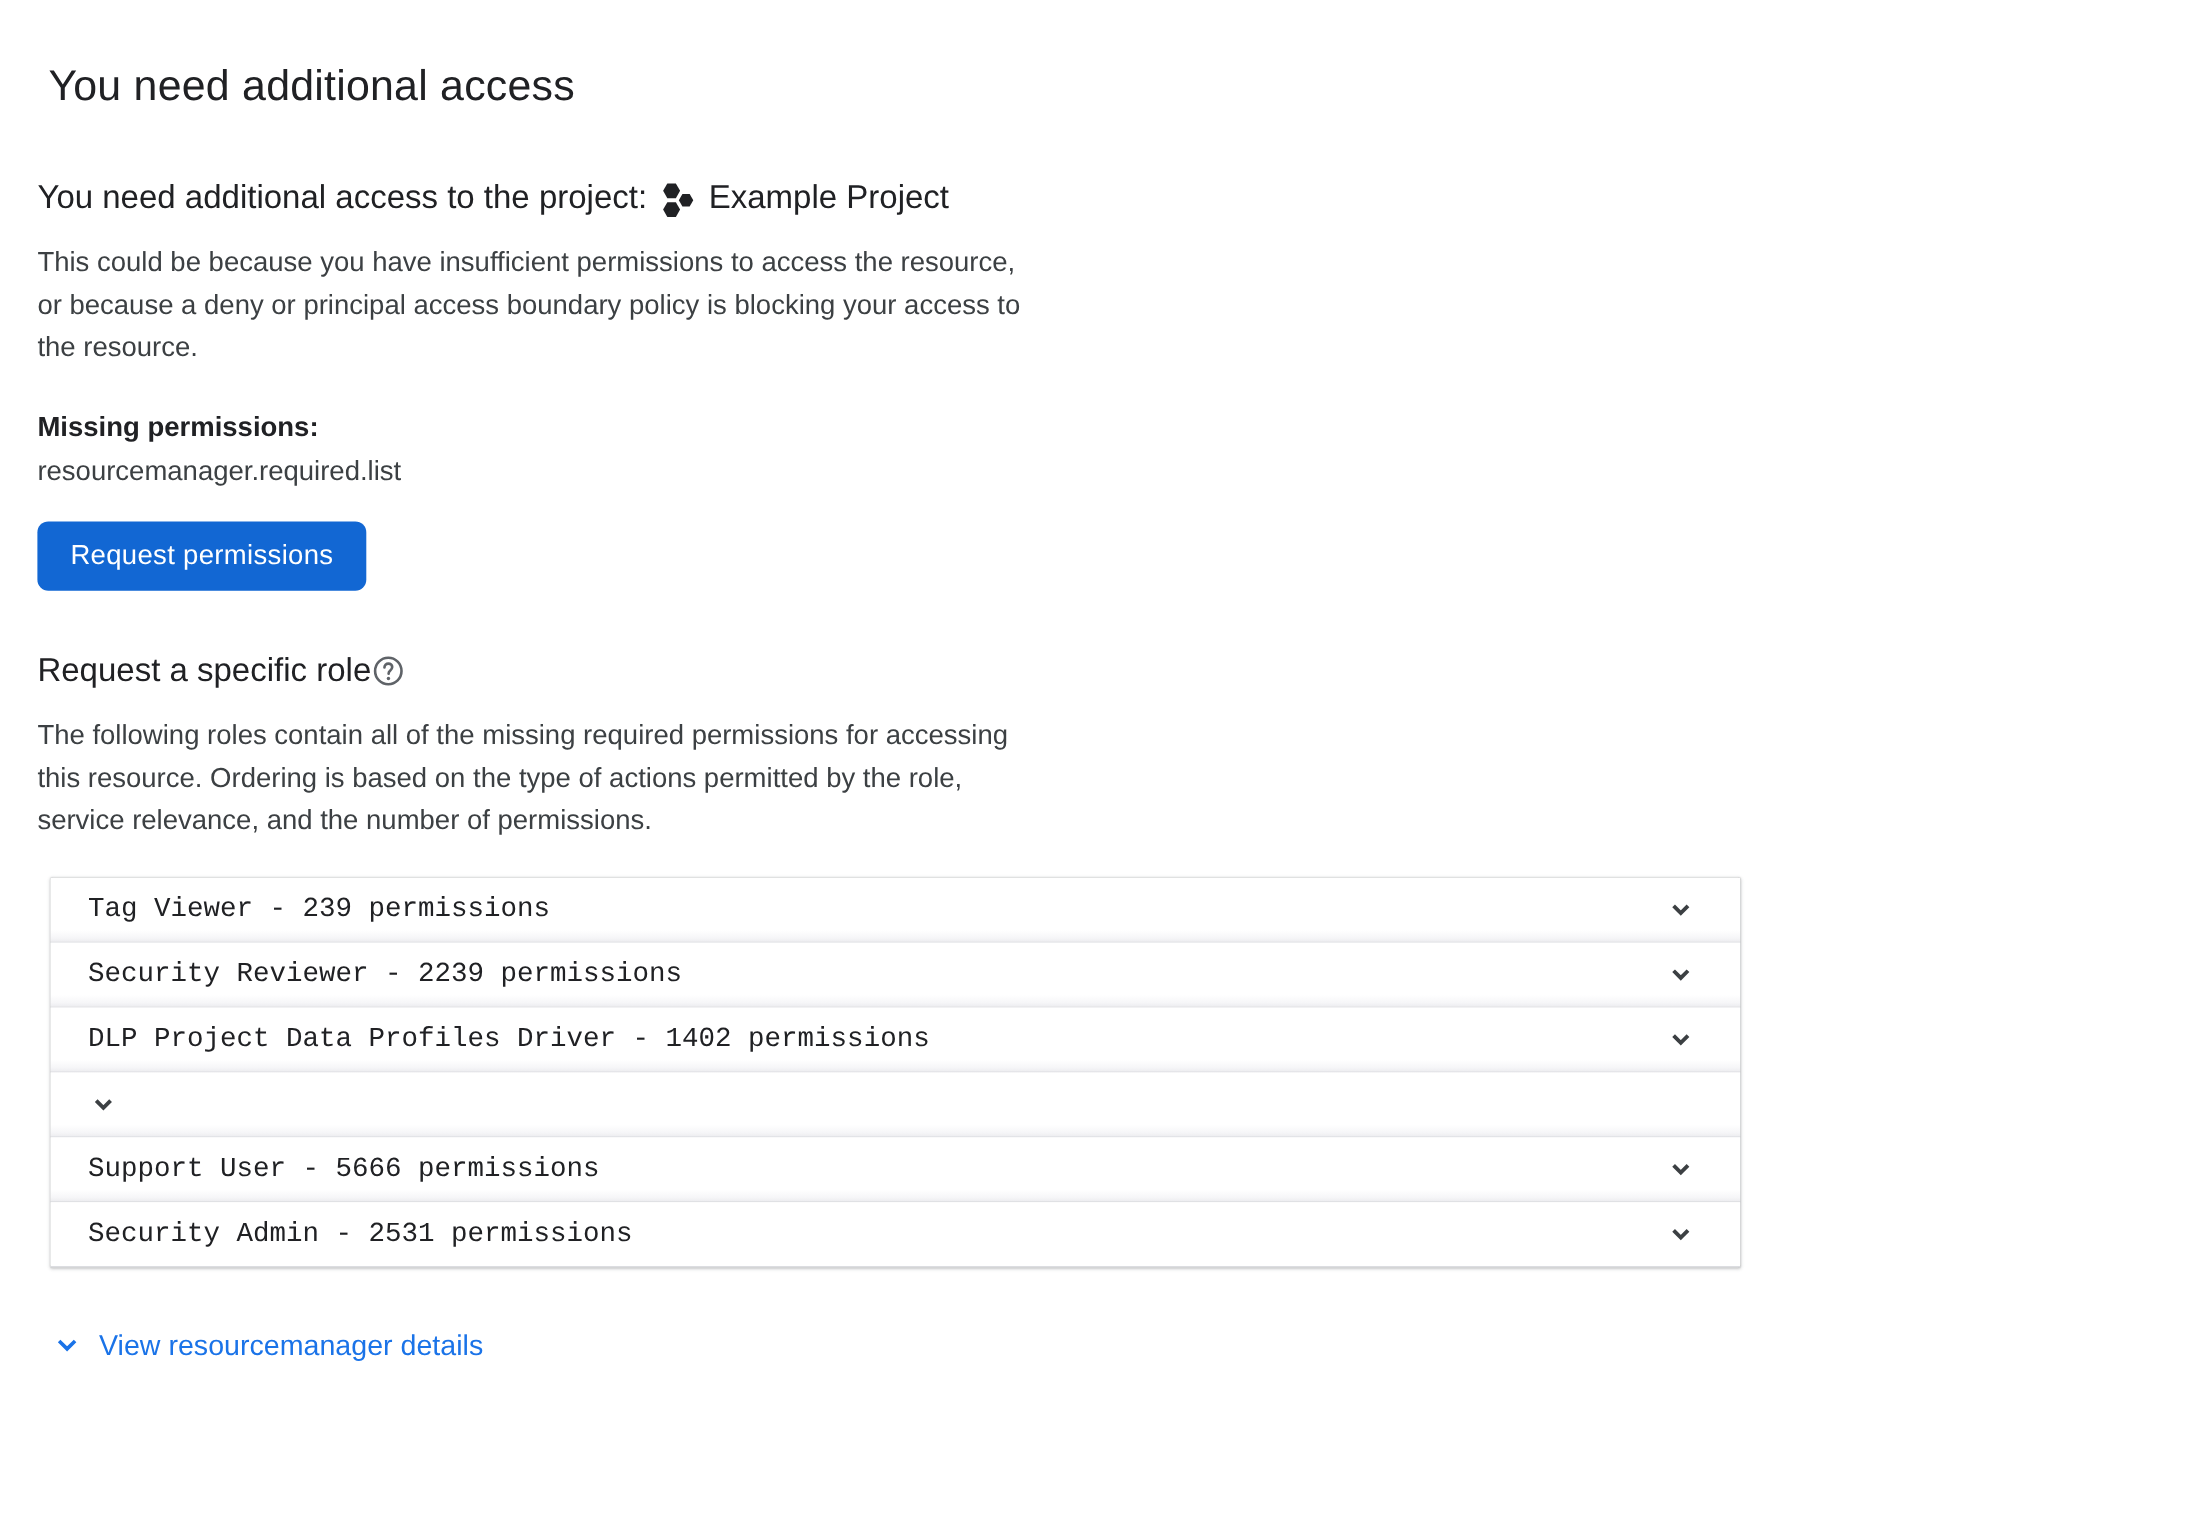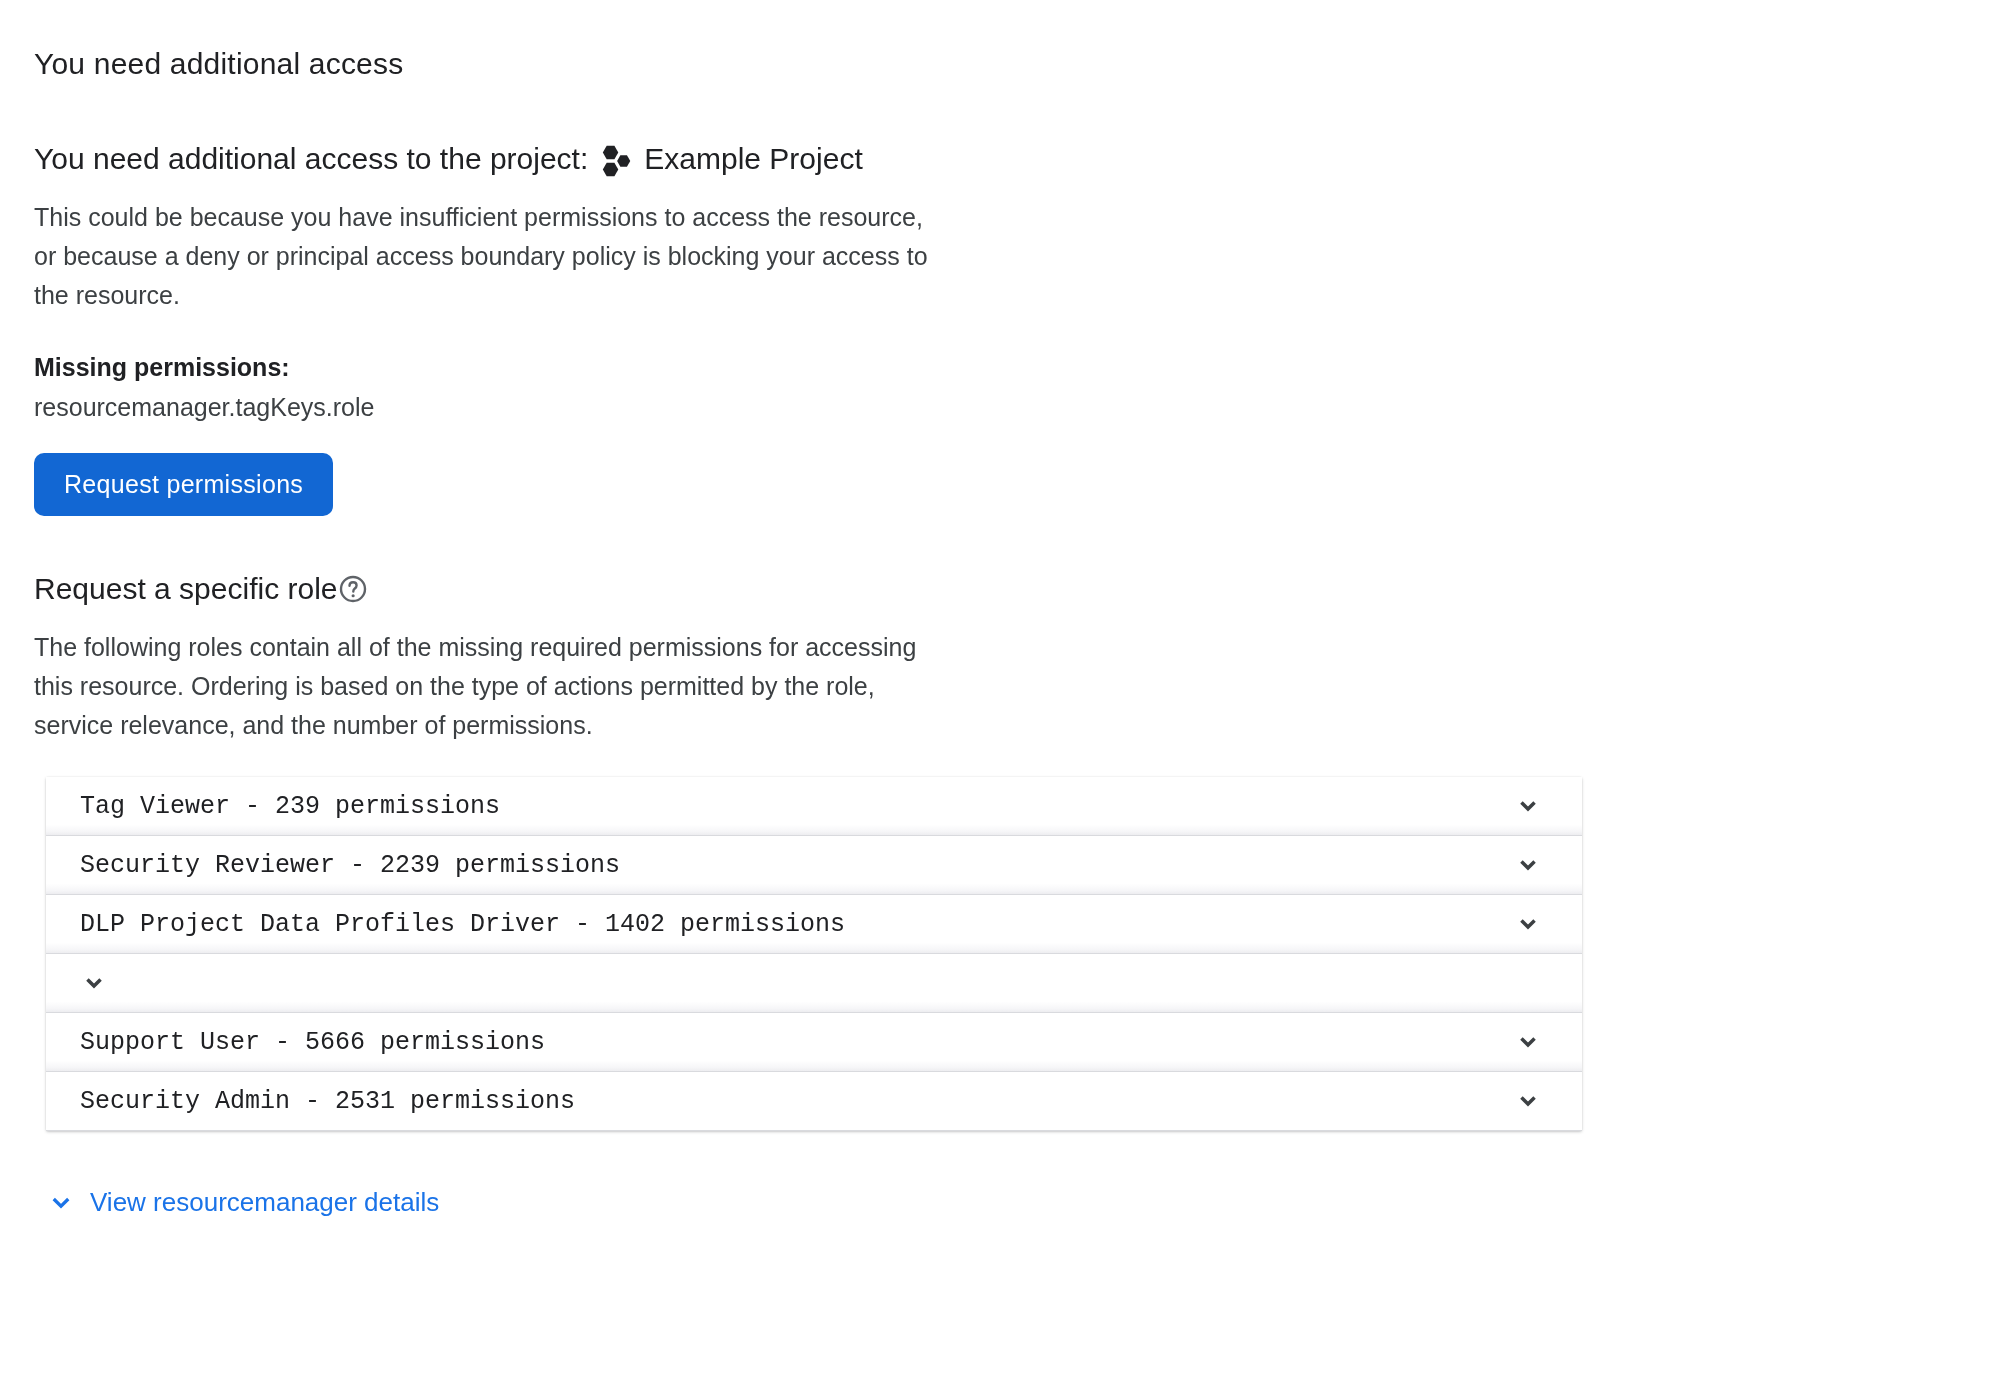--- a/index.html
+++ b/index.html
@@ -10,25 +10,25 @@
   body {
     width: 1999px;
     height: 1391px;
     box-sizing: border-box;
     padding: 46px 0 0 34px;
     font-family: "Liberation Sans", sans-serif;
     color: #202124;
     overflow: hidden;
   }
   .page-title {
-    font-size: 30px;
+    font-size: 39px;
     font-weight: 400;
     line-height: 1.2;
     letter-spacing: 0.2px;
-    margin: 0;
+    margin: 10px;
     color: #202124;
   }
   .access-heading {
     margin-top: 60px;
     font-size: 30px;
     font-weight: 400;
     color: #202124;
     display: flex;
     align-items: center;
     gap: 0;
@@ -149,21 +149,21 @@
   </span>
   <span>Example Project</span>
 </div>
 
 <p class="body-text para-access">This could be because you have insufficient permissions to access the resource,
 or because a deny or principal access boundary policy is blocking your access to
 the resource.</p>
 
 <div class="missing-block">
   <div class="missing-label">Missing permissions:</div>
-  <div>resourcemanager.tagKeys.role</div>
+  <div>resourcemanager.required.list</div>
 </div>
 
 <button class="primary-button">Request permissions</button>
 
 <div class="role-heading-row">
   <h2 class="section-heading">Request a specific role</h2>
   <span class="help-icon">
     <svg width="30" height="30" viewBox="0 0 24 24" aria-hidden="true">
       <circle cx="12" cy="12" r="9.6" fill="none" stroke="#5f6368" stroke-width="1.9"></circle>
       <path d="M9.2 9.4c0-1.7 1.25-2.8 2.85-2.8 1.6 0 2.8 1.05 2.8 2.55 0 1.1-.55 1.75-1.4 2.45-.9.72-1.2 1.15-1.2 2.1v.35" fill="none" stroke="#5f6368" stroke-width="1.9" stroke-linecap="round"></path>

